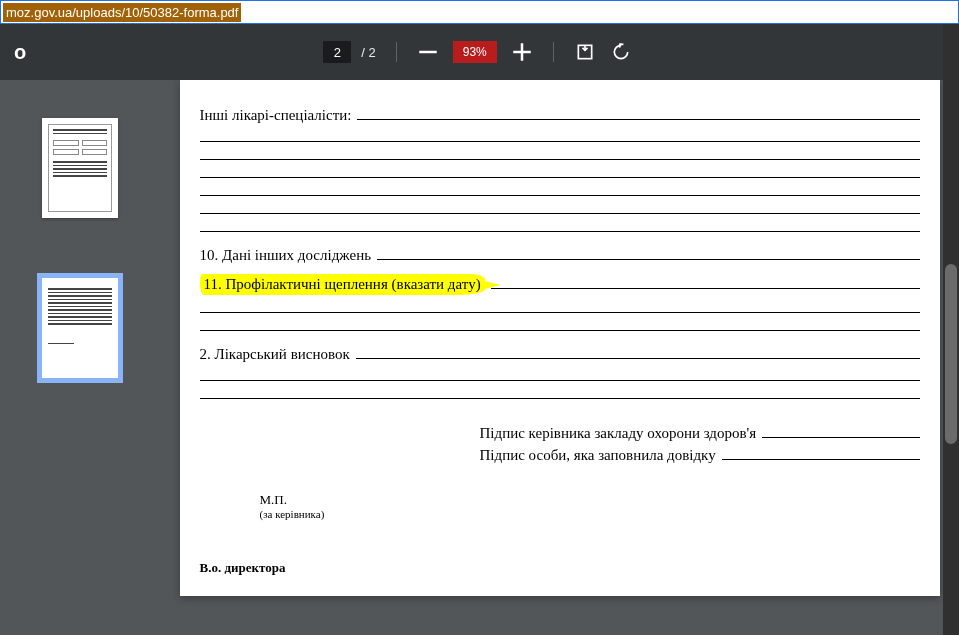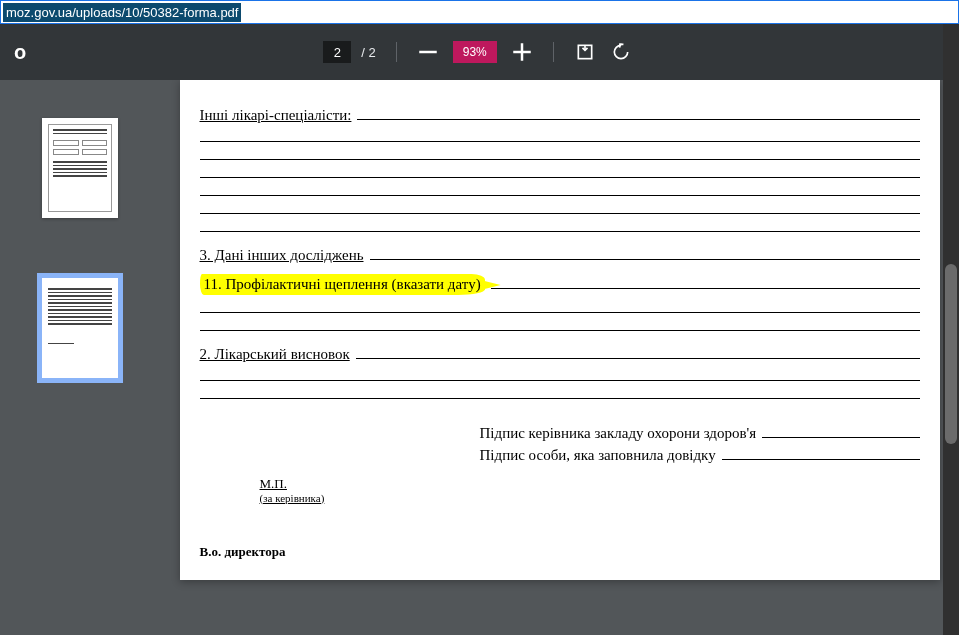--- a/index.html
+++ b/index.html
@@ -7,21 +7,21 @@
     
     .url-bar {
       height: 24px;
       border: 1px solid #1a73e8;
       background: #fff;
       display: flex;
       align-items: center;
       padding: 0 2px;
     }
     .url-text {
-      background: #0c4a6e;
+      background: #a16207;
       color: #fff;
       font-size: 13px;
       padding: 2px 3px;
       font-family: Arial, sans-serif;
     }
     
     .viewer {
       position: relative;
       height: calc(100% - 24px);
       background: #525659;
@@ -77,21 +77,21 @@
       align-items: center;
       justify-content: center;
       color: #fff;
       cursor: pointer;
       font-size: 18px;
       border-radius: 3px;
     }
     .zoom-val {
       width: 44px;
       height: 22px;
-      background: #be185d;
+      background: #b91c1c;
       color: #fff;
       text-align: center;
       font-size: 12px;
       line-height: 22px;
       margin: 0 4px;
     }
     .toolbar-icon svg { width: 20px; height: 20px; }
     
     .content {
       flex: 1;
@@ -170,21 +170,20 @@
       margin-top: 6px;
     }
     .first-sec {
       padding-top: 12px;
     }
     .inline-label-row {
       display: flex;
       align-items: baseline;
       gap: 6px;
       margin-top: 14px;
-      text-decoration: underline;
     }
     .inline-label-row .label { white-space: nowrap; font-size: 15px; }
     .inline-label-row .line { flex: 1; border-bottom: 1px solid #000; height: 14px; }
     
     .highlight {
       background: #ffff00;
       border-radius: 2px 14px 28px 4px / 10px 6px 6px 12px;
       padding: 2px 4px;
       display: inline-block;
       line-height: 1.1;
@@ -209,24 +208,23 @@
     .sig-row {
       display: flex;
       align-items: baseline;
       gap: 6px;
       margin-bottom: 4px;
     }
     .sig-row .label { font-size: 15px; white-space: nowrap; }
     .sig-row .line { flex: 1; border-bottom: 1px solid #000; height: 14px; min-width: 80px; }
     
     .mp-block {
-      margin-top: 12px;
+      margin-top: 28px;
       margin-left: 60px;
       font-size: 13px;
-      text-decoration: underline;
     }
     .mp-block .small { font-size: 11px; }
     
     .director {
       margin-top: 40px;
       font-size: 13px;
       font-weight: bold;
     }
     
     .scrollbar {
@@ -342,21 +340,21 @@
           </div>
           <div class="blank-line"></div>
           <div class="blank-line"></div>
           <div class="blank-line"></div>
           <div class="blank-line"></div>
           <div class="blank-line"></div>
 
           <div class="blank-line"></div>
 
           <div class="inline-label-row">
-            <span class="label">3. Дані інших досліджень</span>
+            <span class="label">10. Дані інших досліджень</span>
             <span class="line"></span>
           </div>
 
           <div class="inline-label-row" style="margin-top:10px">
             <span class="label">
               <span class="highlight">11. Профілактичні  щеплення (вказати дату)</span>
             </span>
             <span class="line"></span>
           </div>
           <div class="blank-line"></div>

